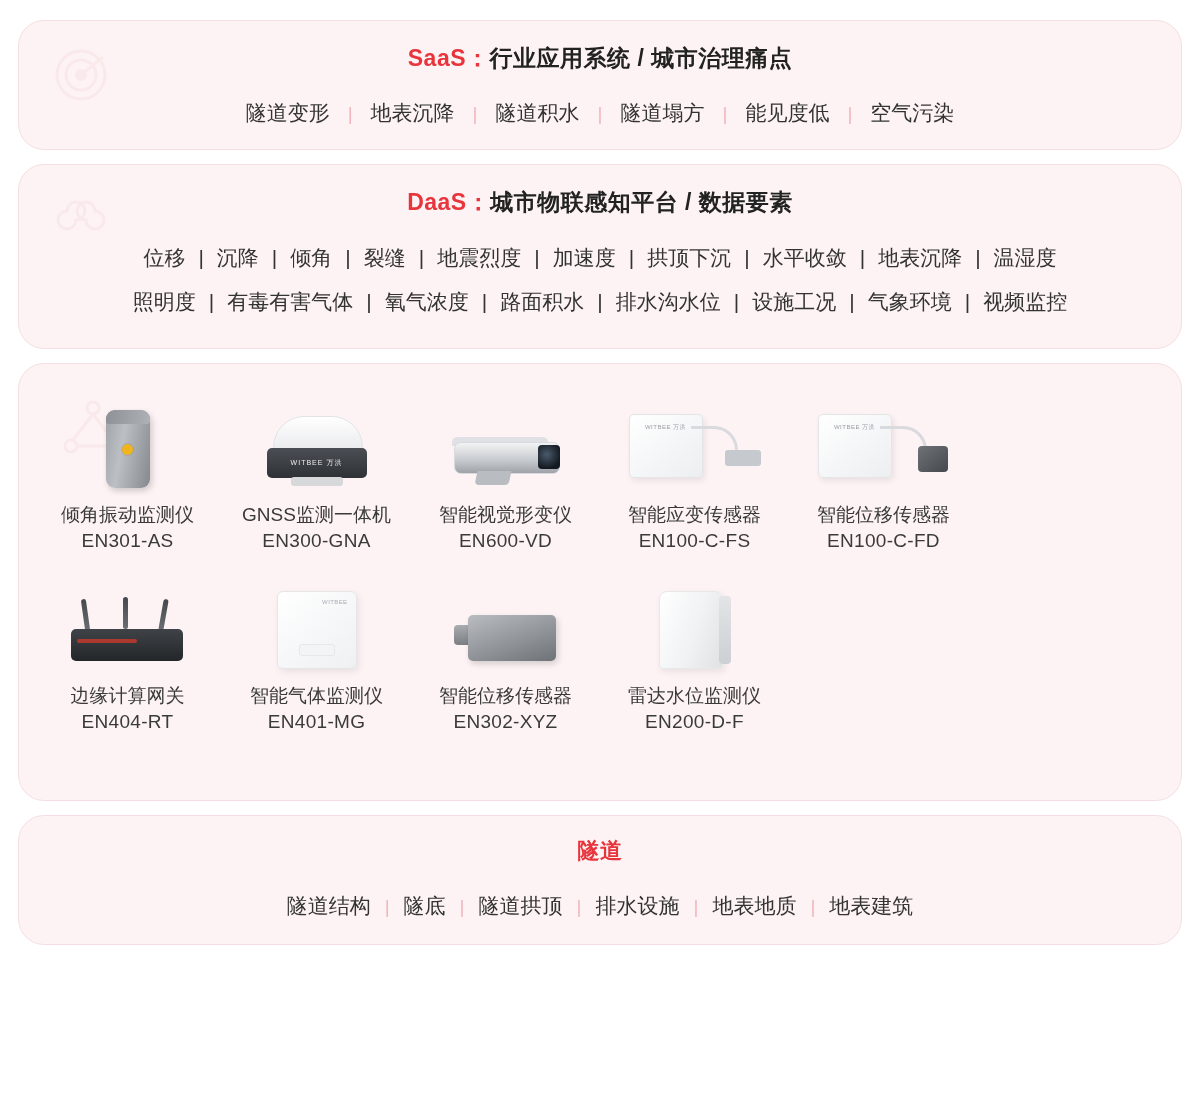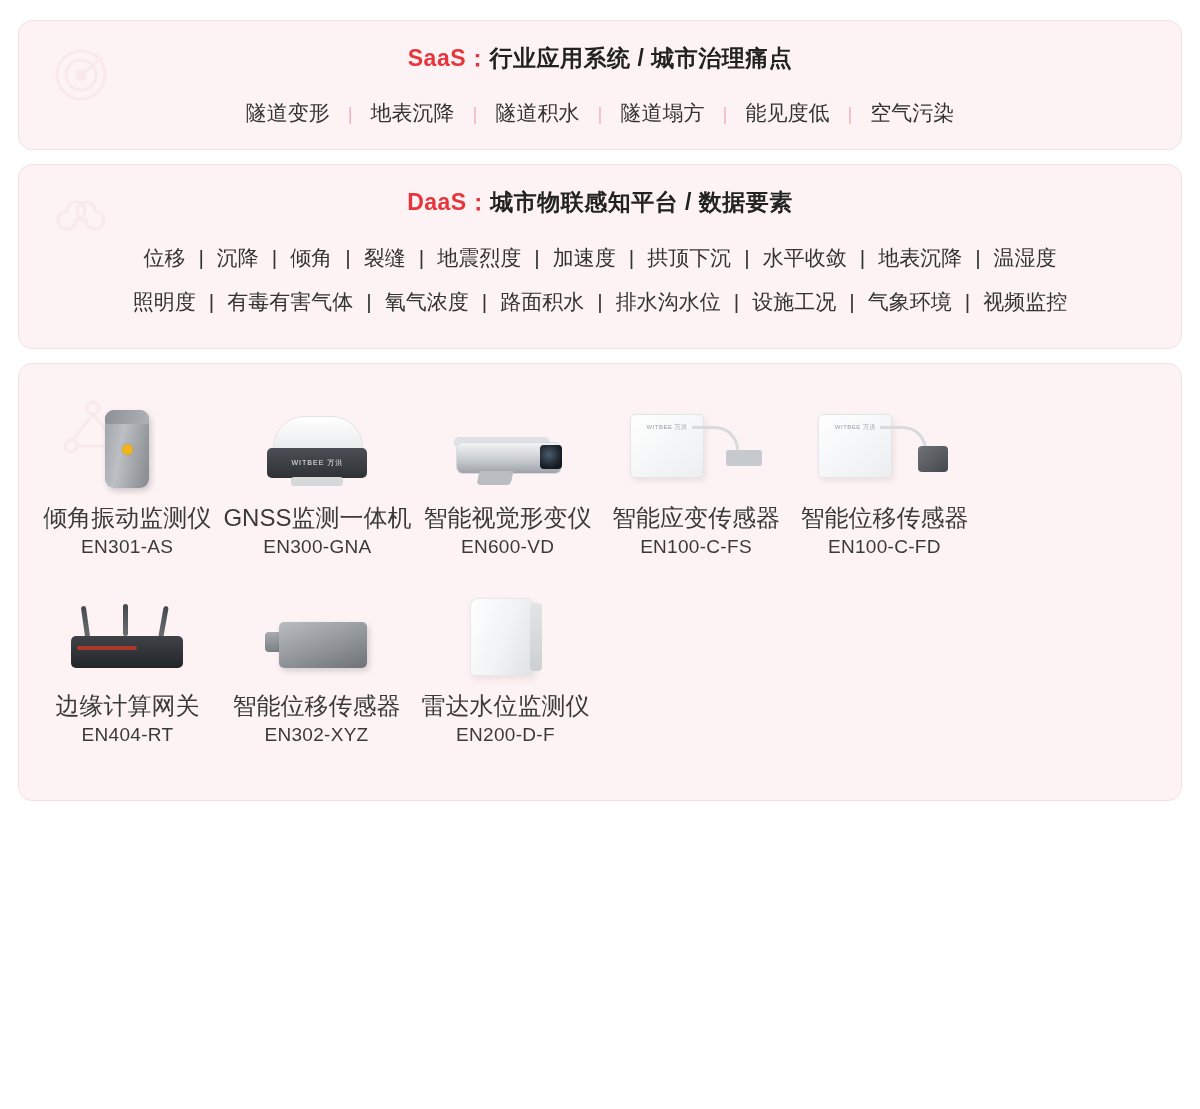--- a/index.html
+++ b/index.html
@@ -19,21 +19,21 @@
     width: 1200px;
     height: 1109px;
     box-sizing: border-box;
     padding: 20px 18px;
   }
 
   .panel {
     position: relative;
     background: #fdf3f4;
     border: 1px solid #f6dfe2;
-    border-radius: 14px;
+    border-radius: 26px;
     margin: 0 0 14px 0;
     overflow: hidden;
   }
   .panel-title {
     text-align: center;
     font-size: 23px;
     font-weight: bold;
     color: #e8353c;
     letter-spacing: 0.5px;
   }
@@ -97,21 +97,21 @@
     text-align: center;
     padding: 6px 2px 0 2px;
   }
   .device .art {
     height: 86px;
     display: flex;
     align-items: flex-end;
     justify-content: center;
   }
   .device .dname {
-    font-size: 24px;
+    font-size: 19px;
     color: #3a3a3a;
     margin-top: 14px;
     line-height: 1.35;
     white-space: nowrap;
   }
   .device .dmodel {
     font-size: 19px;
     color: #3a3a3a;
     line-height: 1.35;
     letter-spacing: 0.3px;
@@ -579,20 +579,30 @@
             <div class="ant a2"></div>
             <div class="ant a3"></div>
             <div class="base"></div>
             <div class="strip"></div>
           </div>
         </div>
         <div class="dname">边缘计算网关</div>
         <div class="dmodel">EN404-RT</div>
       </div>
 
+      <div class="device">
+        <div class="art">
+          <div class="gasbox">
+            <div class="tx">WITBEE</div>
+            <div class="vent"></div>
+          </div>
+        </div>
+        <div class="dname">智能气体监测仪</div>
+        <div class="dmodel">EN401-MG</div>
+      </div>
 
       <div class="device">
         <div class="art">
           <div class="accel">
             <div class="knob"></div>
             <div class="blk"></div>
           </div>
         </div>
         <div class="dname">智能位移传感器</div>
         <div class="dmodel">EN302-XYZ</div>
@@ -606,14 +616,20 @@
           </div>
         </div>
         <div class="dname">雷达水位监测仪</div>
         <div class="dmodel">EN200-D-F</div>
       </div>
 
 
     </div>
   </section>
 
+  <section class="panel tunnel">
+    <div class="panel-title">隧道</div>
+    <div class="tags">
+      <span class="item">隧道结构</span><span class="sep">|</span><span class="item">隧底</span><span class="sep">|</span><span class="item">隧道拱顶</span><span class="sep">|</span><span class="item">排水设施</span><span class="sep">|</span><span class="item">地表地质</span><span class="sep">|</span><span class="item">地表建筑</span>
+    </div>
+  </section>
 
 </div>
 
 </body></html>

